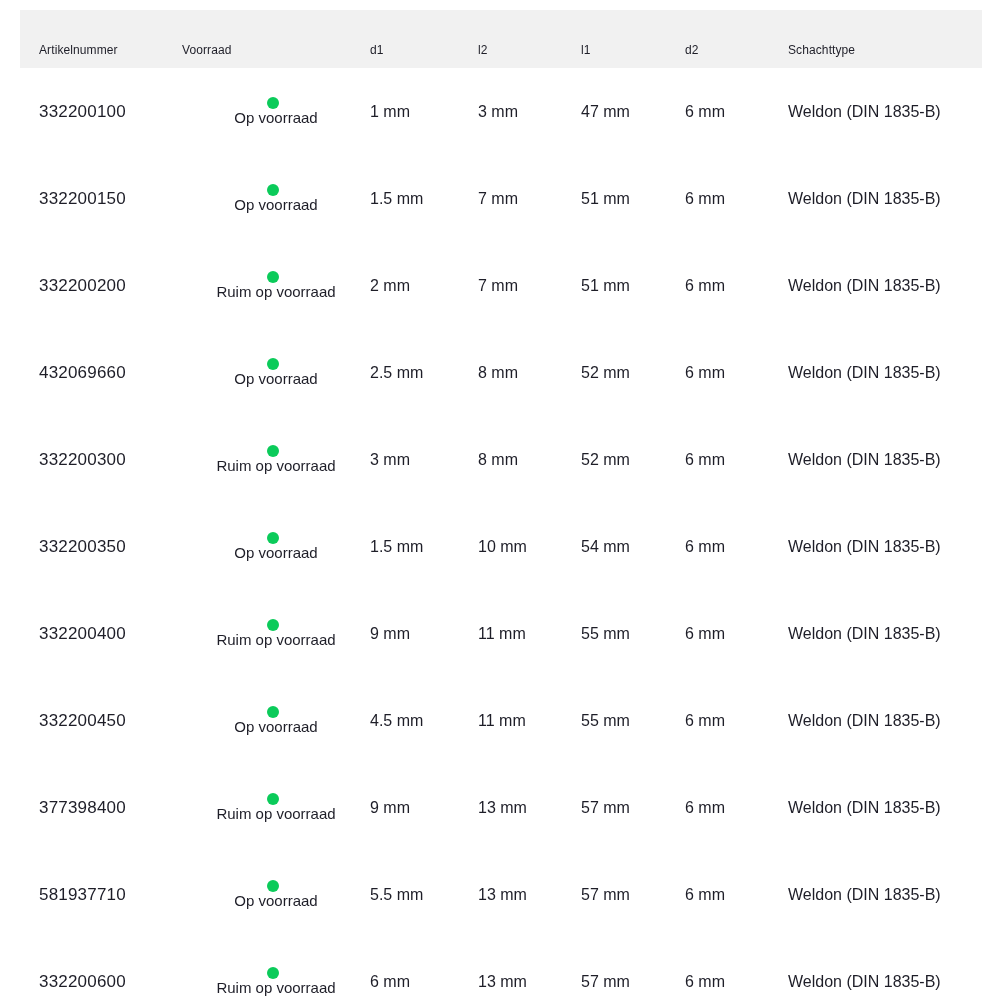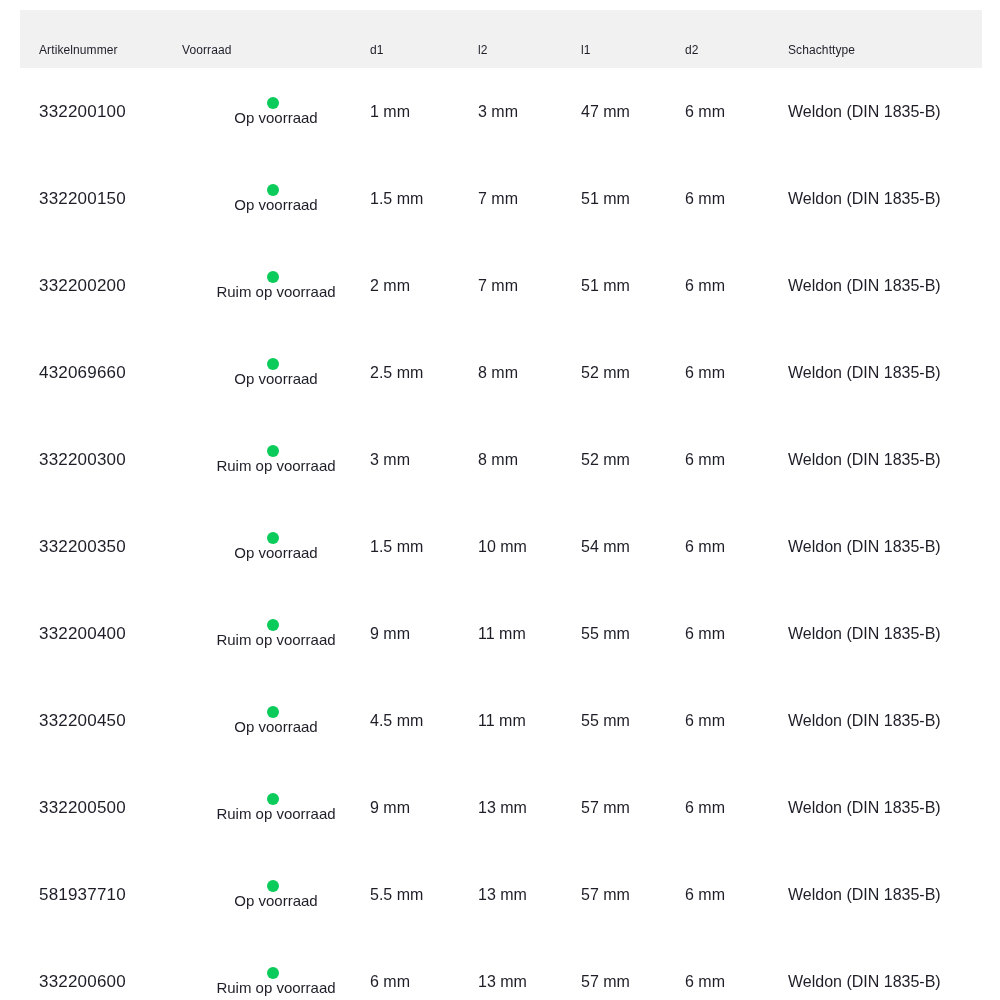--- a/index.html
+++ b/index.html
@@ -172,21 +172,21 @@
       <span>Op voorraad</span>
     </div>
     <div class="td">4.5 mm</div>
     <div class="td">11 mm</div>
     <div class="td">55 mm</div>
     <div class="td">6 mm</div>
     <div class="td">Weldon (DIN 1835-B)</div>
   </div>
 
   <div class="tr">
-    <div class="td artnr">332200500</div>
+    <div class="td artnr">377398400</div>
     <div class="td stock">
       <span class="dot"></span>
       <span>Ruim op voorraad</span>
     </div>
     <div class="td">9 mm</div>
     <div class="td">13 mm</div>
     <div class="td">57 mm</div>
     <div class="td">6 mm</div>
     <div class="td">Weldon (DIN 1835-B)</div>
   </div>

